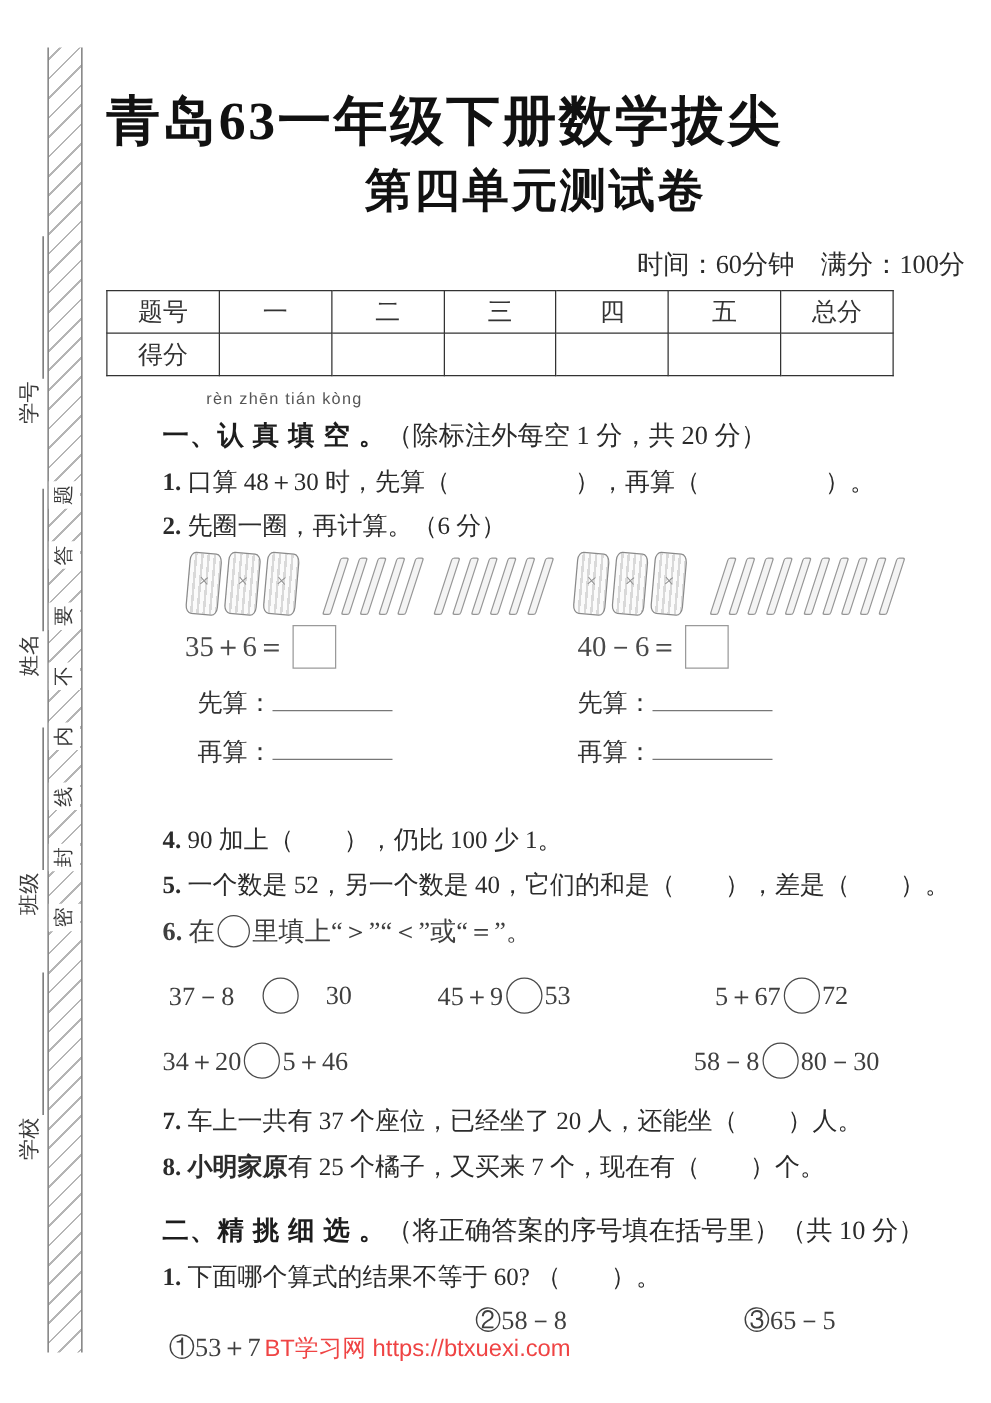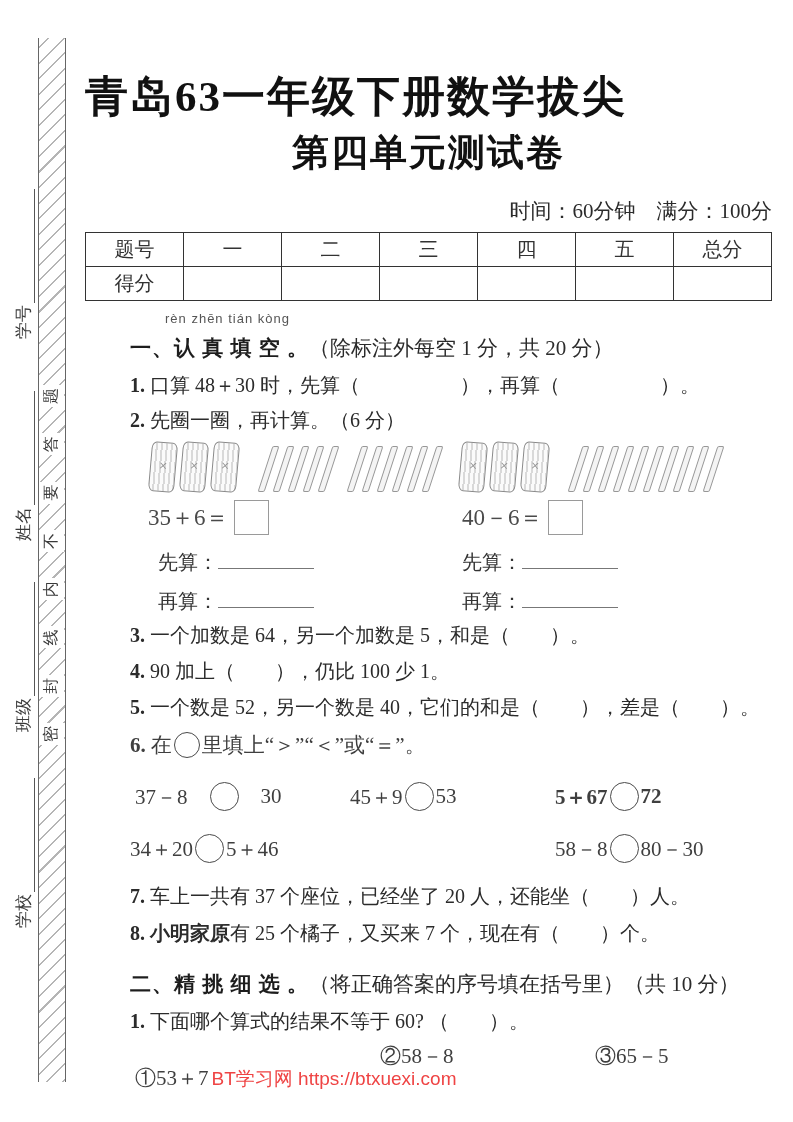--- a/index.html
+++ b/index.html
@@ -27,21 +27,21 @@
     display:flex; align-items:flex-end; font-size:17px; color:#3a3a3a;
   }
   .v-label .v-line { flex:1; border-bottom:1px solid #555; height:20px; margin-left:2px; }
 
   
   .title1 { left:85px; top:68px; font-size:43px; font-weight:700; letter-spacing:2px; color:#111; }
   .title2 { left:85px; top:128px; width:687px; text-align:center; font-size:37px; font-weight:700; letter-spacing:2px; color:#111; }
   .meta   { left:85px; top:197px; width:687px; text-align:right; font-size:21px; }
 
   
-  .score-table { left:85px; top:232px; width:687px; border-collapse:collapse; table-layout:fixed;border-radius:10px; }
+  .score-table { left:85px; top:232px; width:630px; border-collapse:collapse; table-layout:fixed;border-radius:10px; }
   .score-table td {
     border:1.5px solid #333; height:33px; text-align:center;
     font-size:20px; color:#333; padding:0;
   }
 
   
   .pinyin { left:165px; top:311px; font-size:13px; color:#555;
             font-family:"Liberation Sans","DejaVu Sans",sans-serif; letter-spacing:1px; }
   .sec-head { font-size:21px; }
   .sec-head .sec-title { font-weight:700; letter-spacing:1px; color:#1d1d1d; }
@@ -208,23 +208,20 @@
   <div class="abs fill-line" style="left:462px; top:549px;">
     <span>先算：</span><span class="blank-line"></span>
   </div>
   <div class="abs fill-line" style="left:158px; top:588px;">
     <span>再算：</span><span class="blank-line"></span>
   </div>
   <div class="abs fill-line" style="left:462px; top:588px;">
     <span>再算：</span><span class="blank-line"></span>
   </div>
 
-  <div class="abs q" style="left:130px; top:622px;">
-    <span class="qnum">3.</span><span>一个加数是 64，另一个加数是 5，和是（　　）。</span>
-  </div>
   <div class="abs q" style="left:130px; top:658px;">
     <span class="qnum">4.</span><span>90 加上（　　），仍比 100 少 1。</span>
   </div>
   <div class="abs q" style="left:130px; top:694px;">
     <span class="qnum">5.</span><span>一个数是 52，另一个数是 40，它们的和是（　　），差是（　　）。</span>
   </div>
 
   <div class="abs q cmp" style="left:130px; top:731px;">
     <span class="qnum">6.</span>
       <span>在</span>
@@ -235,21 +232,21 @@
   <div class="abs cmp" style="left:135px; top:782px;gap:20px;">
     <span>37－8</span>
       <span class="cmp-circle"></span>
       <span>30</span>
   </div>
   <div class="abs cmp" style="left:350px; top:782px;">
     <span>45＋9</span>
       <span class="cmp-circle"></span>
       <span>53</span>
   </div>
-  <div class="abs cmp" style="left:555px; top:782px;font-weight:bold;">
+  <div class="abs cmp" style="left:572px; top:782px;">
     <span>5＋67</span>
       <span class="cmp-circle"></span>
       <span>72</span>
   </div>
   <div class="abs cmp" style="left:130px; top:834px;">
     <span>34＋20</span>
       <span class="cmp-circle"></span>
       <span>5＋46</span>
   </div>
   <div class="abs cmp" style="left:555px; top:834px;">

